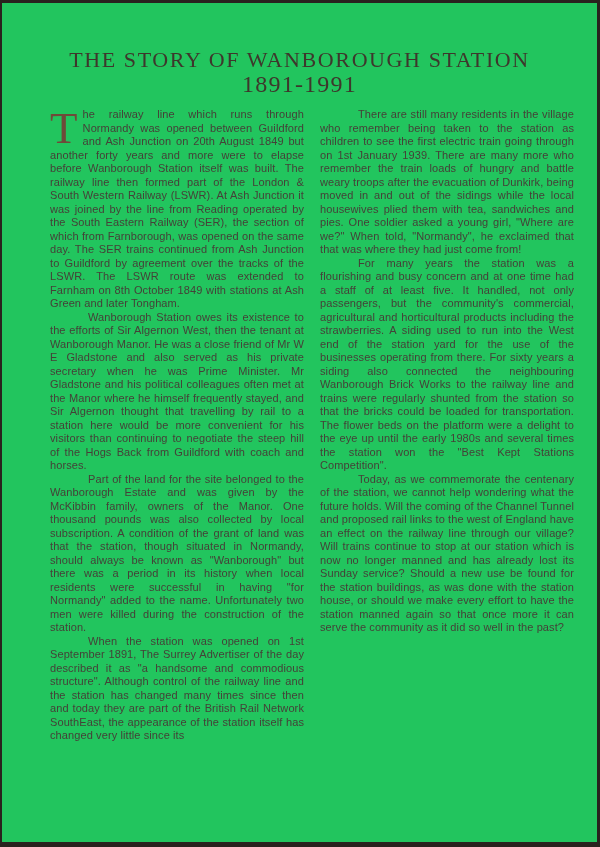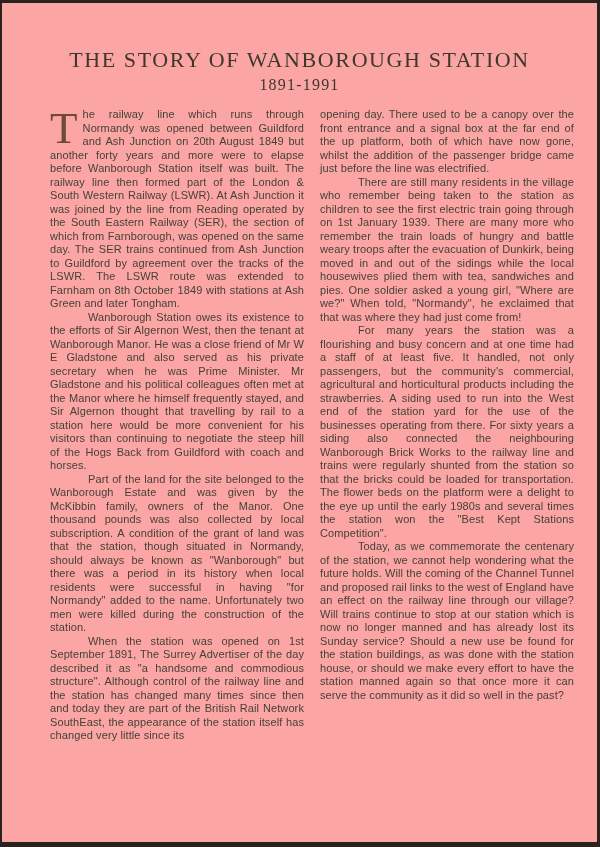--- a/index.html
+++ b/index.html
@@ -14,40 +14,40 @@
     height: 847px;
     background: #29221e;
     overflow: hidden;
   }
   .page {
     position: absolute;
     left: 2px;
     top: 3px;
     right: 3px;
     bottom: 5px;
-    background: #fca5a5;
+    background: #22c55e;
     box-sizing: border-box;
     padding: 44px 28px 16px 48px;
   }
   .title {
     text-align: center;
     color: #3e372c;
     font-family: "Liberation Serif", serif;
     font-weight: 400;
     margin: 0 20px 0 0;
   }
   .title .line1 {
     display: block;
     font-size: 22px;
     letter-spacing: 1.6px;
     line-height: 26px;
   }
   .title .line2 {
     display: block;
-    font-size: 16px;
+    font-size: 24px;
     letter-spacing: 1.2px;
     line-height: 23px;
   }
   .columns {
     display: flex;
     gap: 16px;
     margin-top: 12px;
   }
   .col {
     width: 254px;
@@ -98,21 +98,20 @@
     <div class="columns">
 
       <div class="col">
         <p><span class="dropcap">T</span><span>he railway line which runs through Normandy was opened between Guildford and Ash Junction on 20th August 1849 but another forty years and more were to elapse before Wanborough Station itself was built. The railway line then formed part of the London &amp; South Western Railway (LSWR). At Ash Junction it was joined by the line from Reading operated by the South Eastern Railway (SER), the section of which from Farnborough, was opened on the same day. The SER trains continued from Ash Junction to Guildford by agreement over the tracks of the LSWR. The LSWR route was extended to Farnham on 8th October 1849 with stations at Ash Green and later Tongham.</span></p>
         <p class="indent">Wanborough Station owes its existence to the efforts of Sir Algernon West, then the tenant at Wanborough Manor. He was a close friend of Mr W E Gladstone and also served as his private secretary when he was Prime Minister. Mr Gladstone and his political colleagues often met at the Manor where he himself frequently stayed, and Sir Algernon thought that travelling by rail to a station here would be more convenient for his visitors than continuing to negotiate the steep hill of the Hogs Back from Guildford with coach and horses.</p>
         <p class="indent">Part of the land for the site belonged to the Wanborough Estate and was given by the McKibbin family, owners of the Manor. One thousand pounds was also collected by local subscription. A condition of the grant of land was that the station, though situated in Normandy, should always be known as "Wanborough" but there was a period in its history when local residents were successful in having "for Normandy" added to the name. Unfortunately two men were killed during the construction of the station.</p>
         <p class="indent">When the station was opened on 1st September 1891, The Surrey Advertiser of the day described it as "a handsome and commodious structure". Although control of the railway line and the station has changed many times since then and today they are part of the British Rail Network SouthEast, the appearance of the station itself has changed very little since its</p>
       </div>
 
       <div class="col">
-        <p>opening day. There used to be a canopy over the front entrance and a signal box at the far end of the up platform, both of which have now gone, whilst the addition of the passenger bridge came just before the line was electrified.</p>
         <p class="indent">There are still many residents in the village who remember being taken to the station as children to see the first electric train going through on 1st January 1939. There are many more who remember the train loads of hungry and battle weary troops after the evacuation of Dunkirk, being moved in and out of the sidings while the local housewives plied them with tea, sandwiches and pies. One soldier asked a young girl, "Where are we?" When told, "Normandy", he exclaimed that that was where they had just come from!</p>
         <p class="indent">For many years the station was a flourishing and busy concern and at one time had a staff of at least five. It handled, not only passengers, but the community's commercial, agricultural and horticultural products including the strawberries. A siding used to run into the West end of the station yard for the use of the businesses operating from there. For sixty years a siding also connected the neighbouring Wanborough Brick Works to the railway line and trains were regularly shunted from the station so that the bricks could be loaded for transportation. The flower beds on the platform were a delight to the eye up until the early 1980s and several times the station won the "Best Kept Stations Competition".</p>
         <p class="indent">Today, as we commemorate the centenary of the station, we cannot help wondering what the future holds. Will the coming of the Channel Tunnel and proposed rail links to the west of England have an effect on the railway line through our village? Will trains continue to stop at our station which is now no longer manned and has already lost its Sunday service? Should a new use be found for the station buildings, as was done with the station house, or should we make every effort to have the station manned again so that once more it can serve the community as it did so well in the past?</p>
       </div>
 
     </div>
   </div>
 </div>
 
 </body></html>

